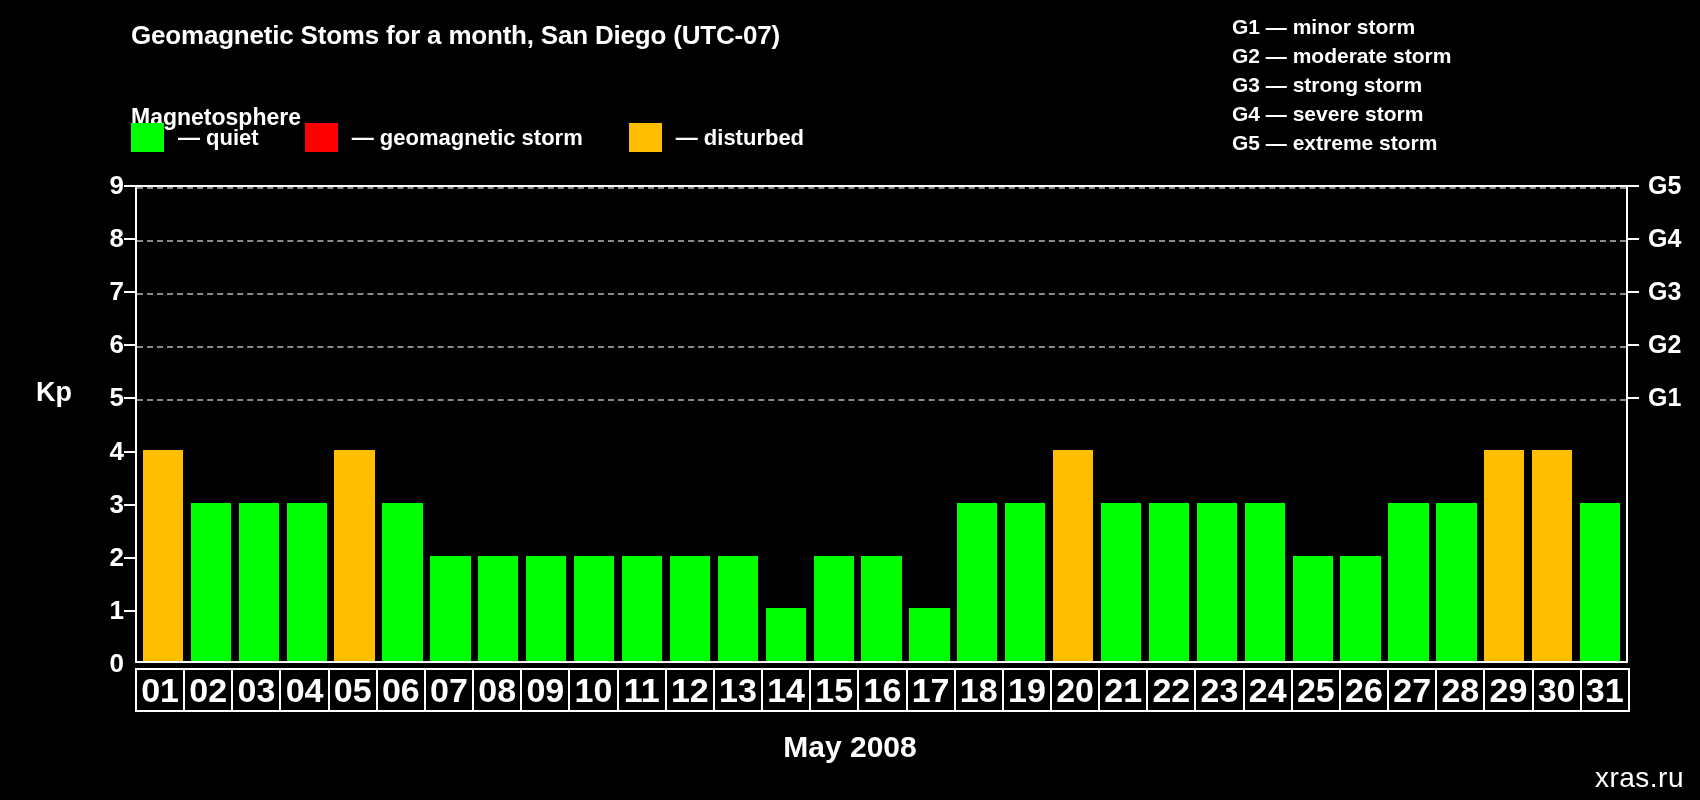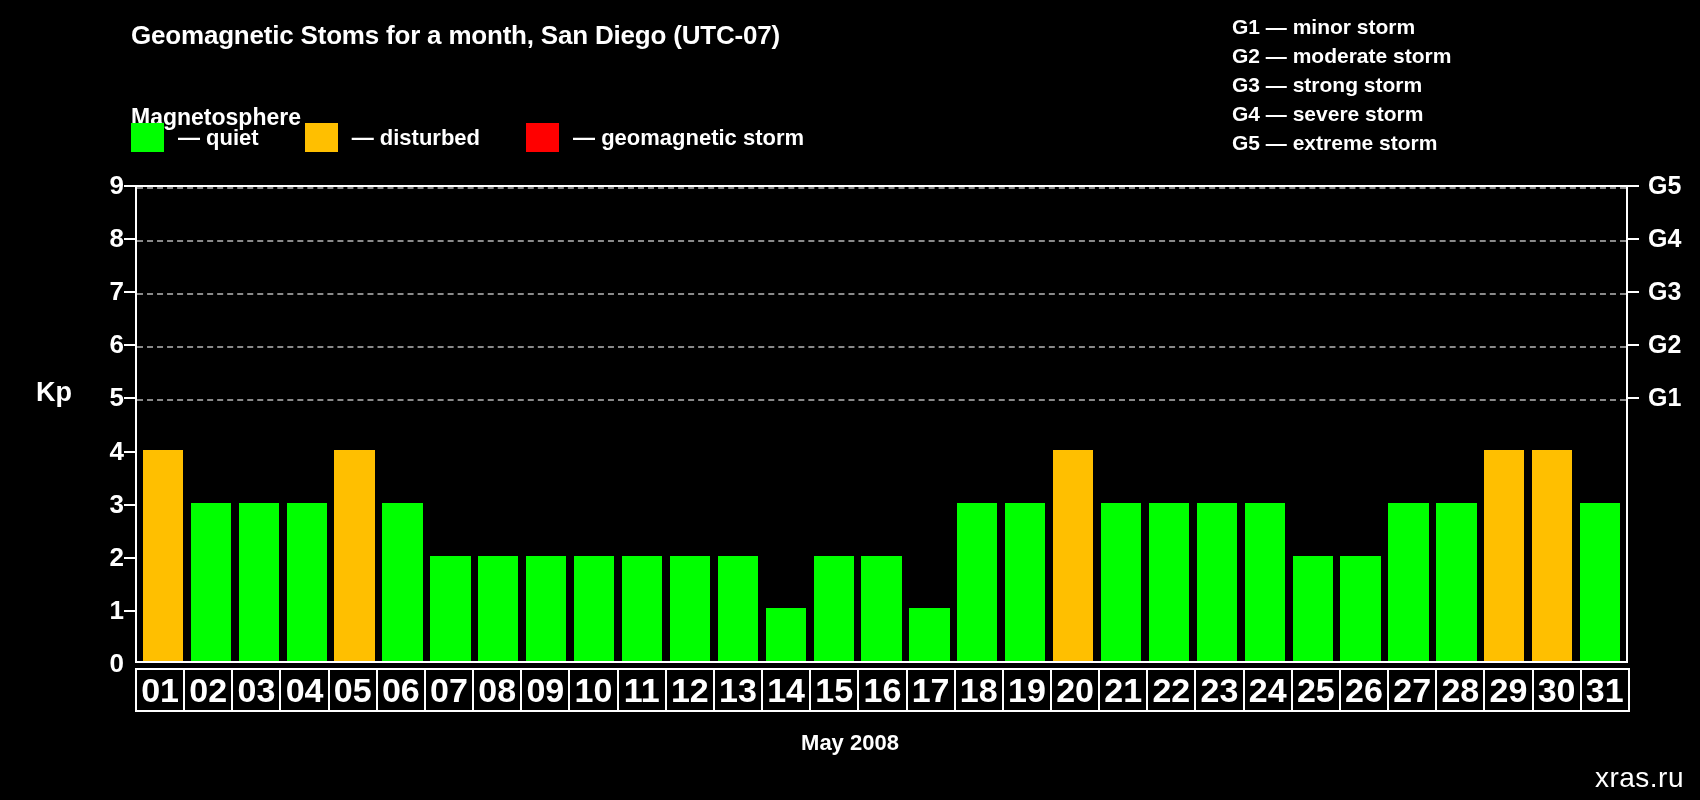--- a/index.html
+++ b/index.html
@@ -120,21 +120,21 @@
     margin-right: -2px;
     display: flex; align-items: center; justify-content: center;
     font-size: 34px; font-weight: bold; color: #ffffff;
     background: #000;
   }
 
   
   .xcaption {
     position: absolute; left: 0; top: 730px; width: 1700px;
     text-align: center;
-    font-size: 22px; font-weight: bold; color: #ffffff;
+    font-size: 30px; font-weight: bold; color: #ffffff;
   }
   .watermark {
     position: absolute; right: 16px; bottom: 6px;
     font-size: 28px; font-weight: normal; color: #ffffff;
     letter-spacing: 0.5px;
   }
 </style>
 </head>
 <body>
 
@@ -143,26 +143,26 @@
   <div class="title">Geomagnetic Stoms for a month, San Diego (UTC-07)</div>
 
   <div class="magneto-label">Magnetosphere</div>
 
   <div class="legend-row" id="legend-row">
       <div class="legend-item">
         <span class="legend-swatch" style="background: rgb(0, 255, 0);"></span>
         <span class="legend-text">— quiet</span>
       </div>
       <div class="legend-item">
+        <span class="legend-swatch" style="background: rgb(255, 0, 0);"></span>
+        <span class="legend-text">— geomagnetic storm</span>
+      </div>
+      <div class="legend-item">
         <span class="legend-swatch" style="background: rgb(255, 191, 0);"></span>
         <span class="legend-text">— disturbed</span>
-      </div>
-      <div class="legend-item">
-        <span class="legend-swatch" style="background: rgb(255, 0, 0);"></span>
-        <span class="legend-text">— geomagnetic storm</span>
       </div>
     </div>
 
   <div class="gkey" id="gkey">
       <div class="gkey-line">G1 — minor storm</div>
       <div class="gkey-line">G2 — moderate storm</div>
       <div class="gkey-line">G3 — strong storm</div>
       <div class="gkey-line">G4 — severe storm</div>
       <div class="gkey-line">G5 — extreme storm</div>
     </div>

